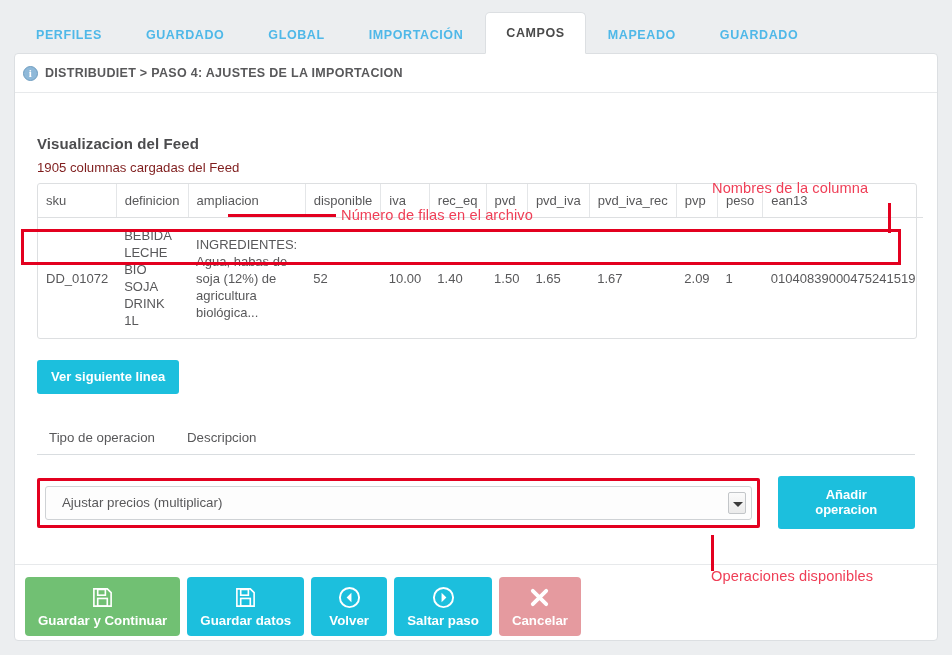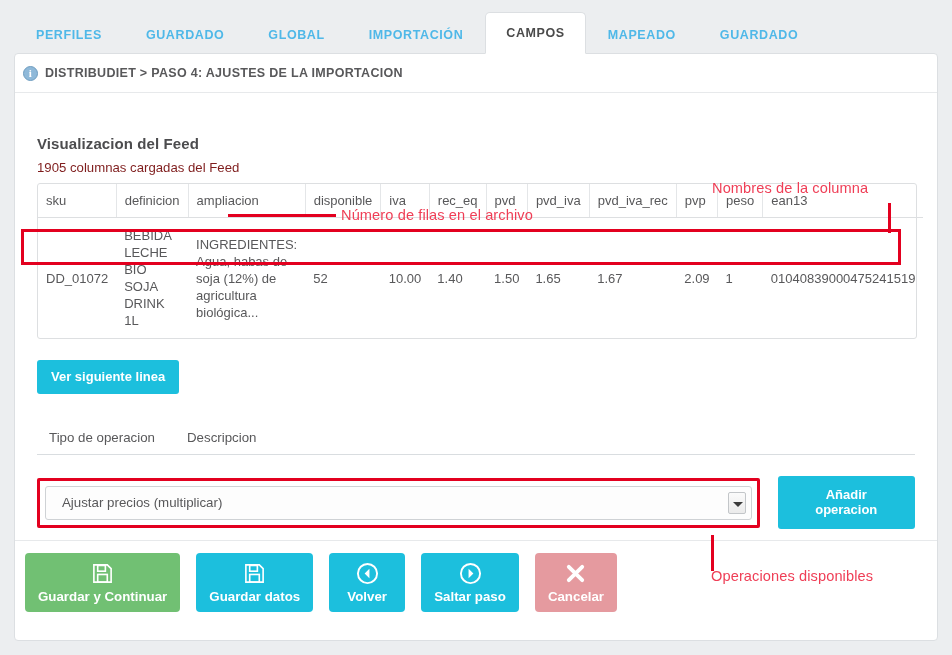--- a/index.html
+++ b/index.html
@@ -202,23 +202,23 @@
     border-top: 5px solid #3b3b3b;
   }
   .add-op { margin-left: 18px; padding: 11px 17px 12px 17px; }
 
   
   .footer {
     position: absolute;
     left: 0; bottom: 0;
     width: 100%;
     border-top: 1px solid #e7e9eb;
-    padding: 12px 0 28px 10px;
+    padding: 12px 0 4px 10px;
     display: flex;
-    gap: 16px;
+    gap: 7px;
   }
   .fbtn {
     border: none;
     border-radius: 4px;
     color: #ffffff;
     font-size: 13.3px;
     font-weight: bold;
     padding: 9px 13px 8px 13px;
     cursor: pointer;
     text-align: center;

